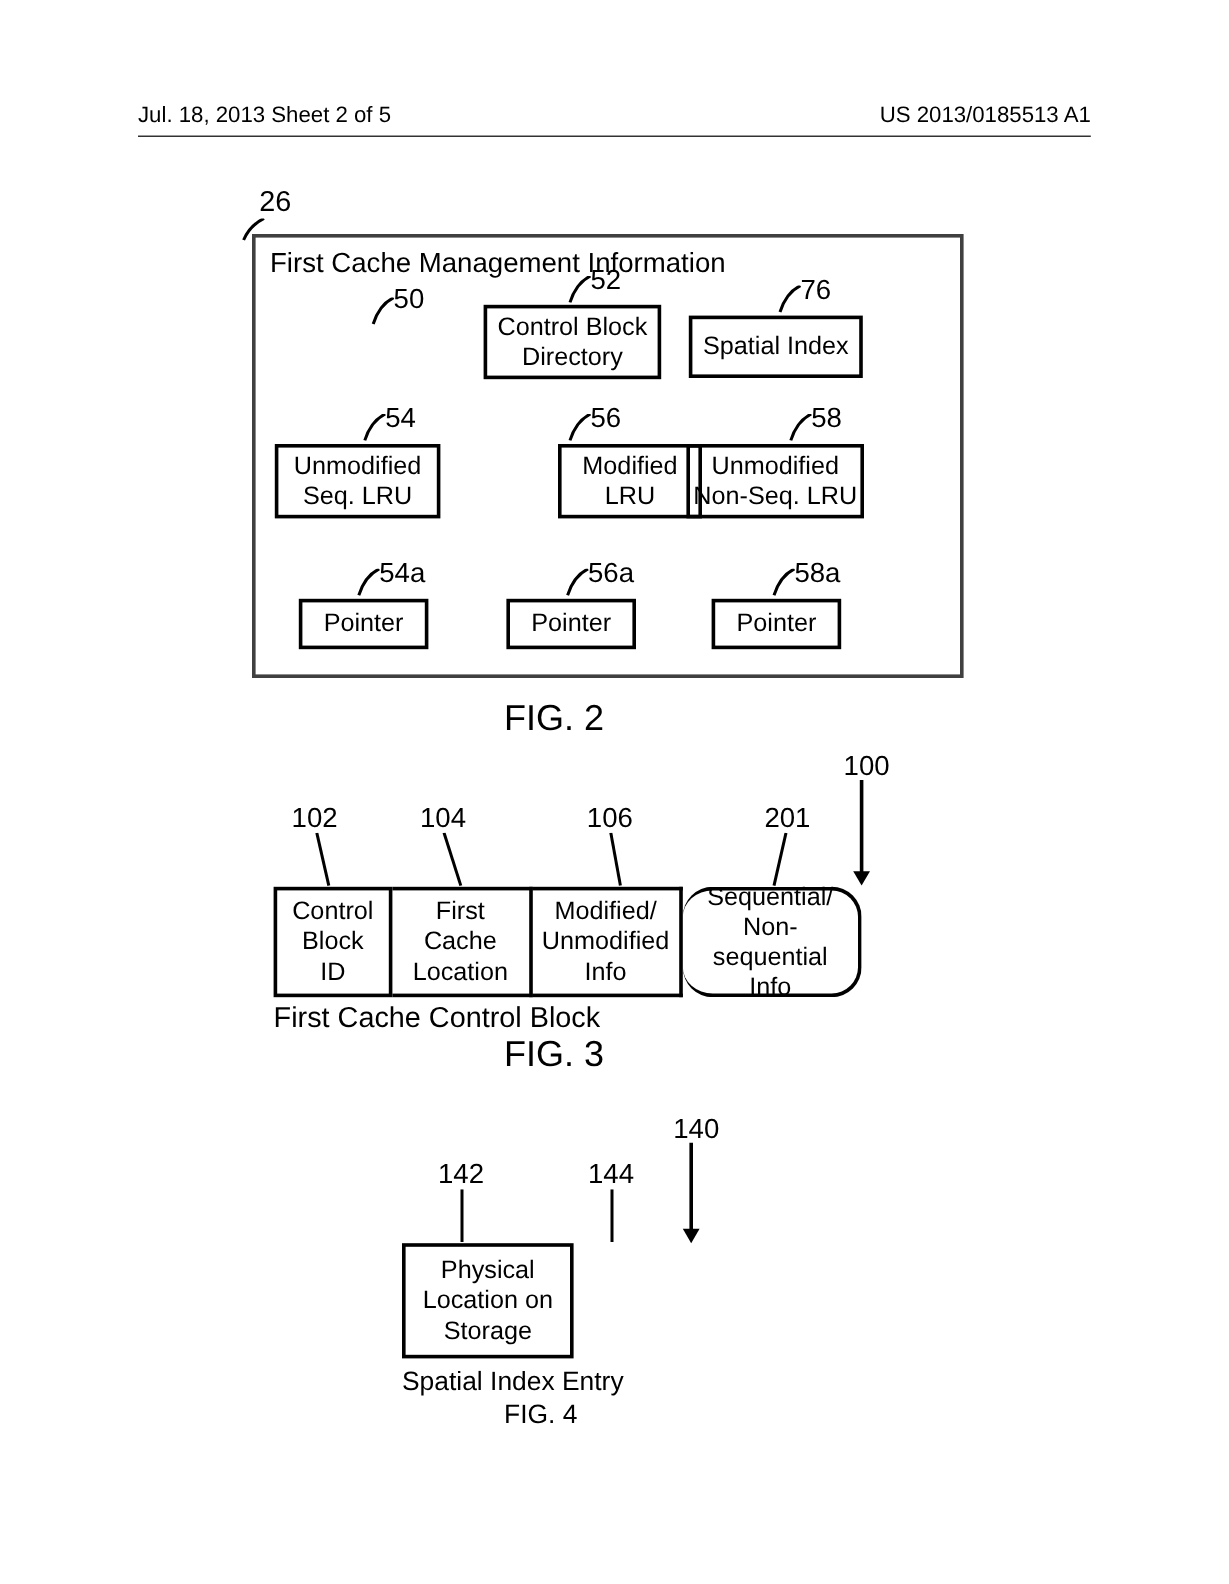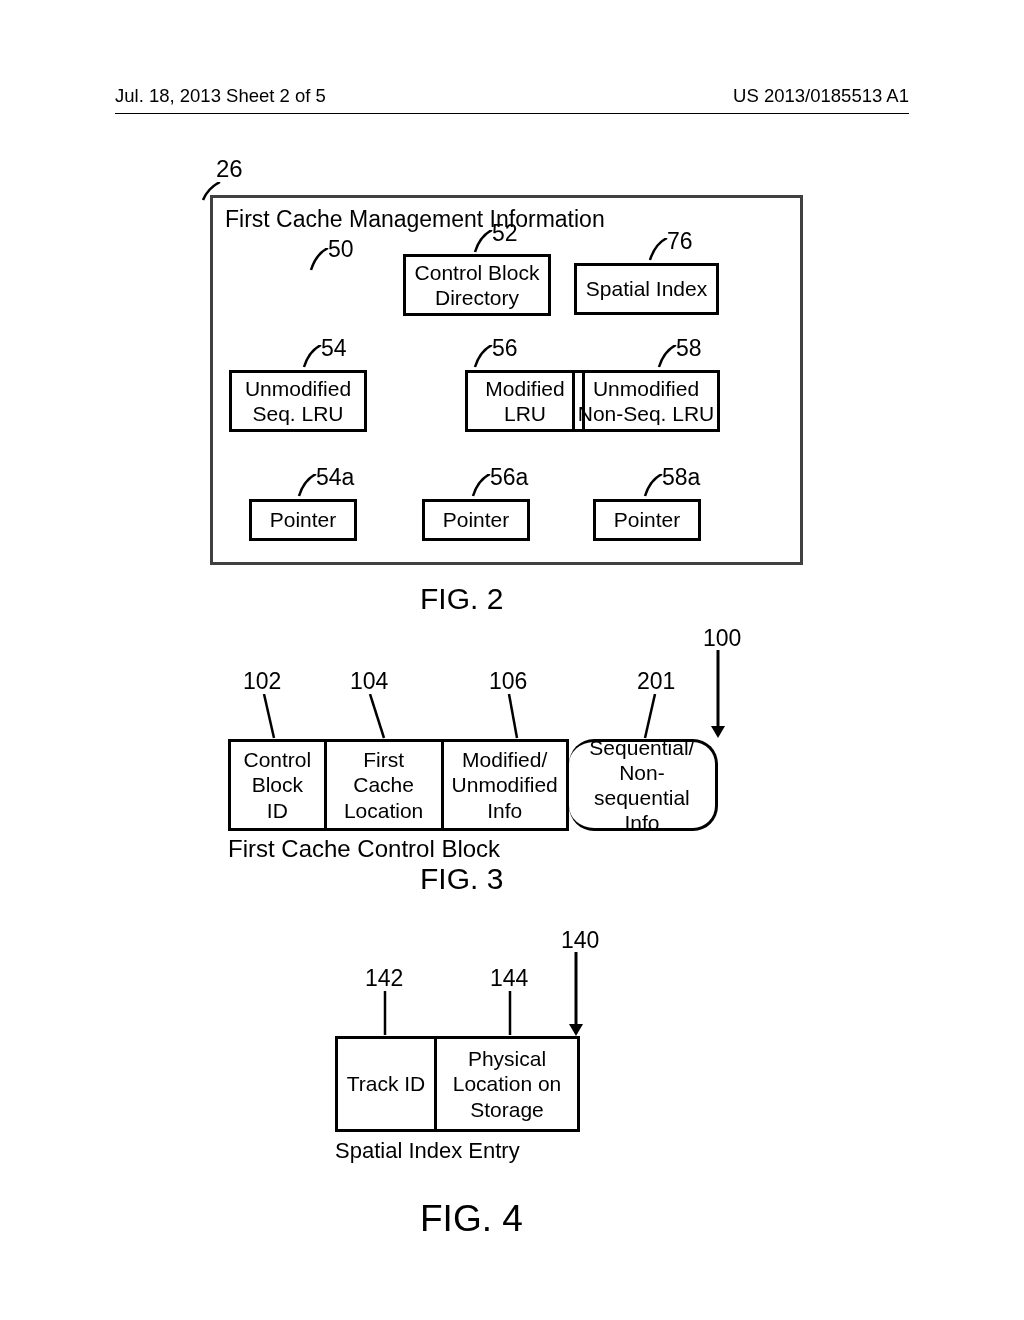--- a/index.html
+++ b/index.html
@@ -202,22 +202,21 @@
     .fig4-caption {
       position: absolute;
       top: 1138px;
       left: 335px;
       font-size: 22px;
     }
     .fig4-label {
       position: absolute;
       top: 1166px;
       left: 420px;
-      font-size: 37px;
-      margin-top: 32px;
+      font-size: 22px;
     }
   </style>
 </head>
 <body>
 
 <div class="header">
   <span class="header-center">Jul. 18, 2013   Sheet 2 of 5</span>
   <span class="header-right">US 2013/0185513 A1</span>
 </div>
 <div class="hr-line"></div>
@@ -358,21 +357,18 @@
 <svg style="position:absolute;top:991px;left:378px;width:30px;height:46px">
     <line x1="7" y1="0" x2="7" y2="44" stroke="#000" stroke-width="2.5"></line>
   </svg>
 
 <div class="ref-num" style="top:965px;left:490px">144</div>
 <svg style="position:absolute;top:991px;left:503px;width:30px;height:46px">
     <line x1="7" y1="0" x2="7" y2="44" stroke="#000" stroke-width="2.5"></line>
   </svg>
 
 <div class="fig4-container">
-  <div class="fig3-cell c142">
-      <span>Track ID</span>
-    </div>
   <div class="fig3-cell c144">
       <span>Physical<br>Location on<br>Storage</span>
     </div>
 </div>
 <div class="fig4-caption">Spatial Index Entry</div>
 <div class="fig4-label">FIG. 4</div>
 
 </body></html>

